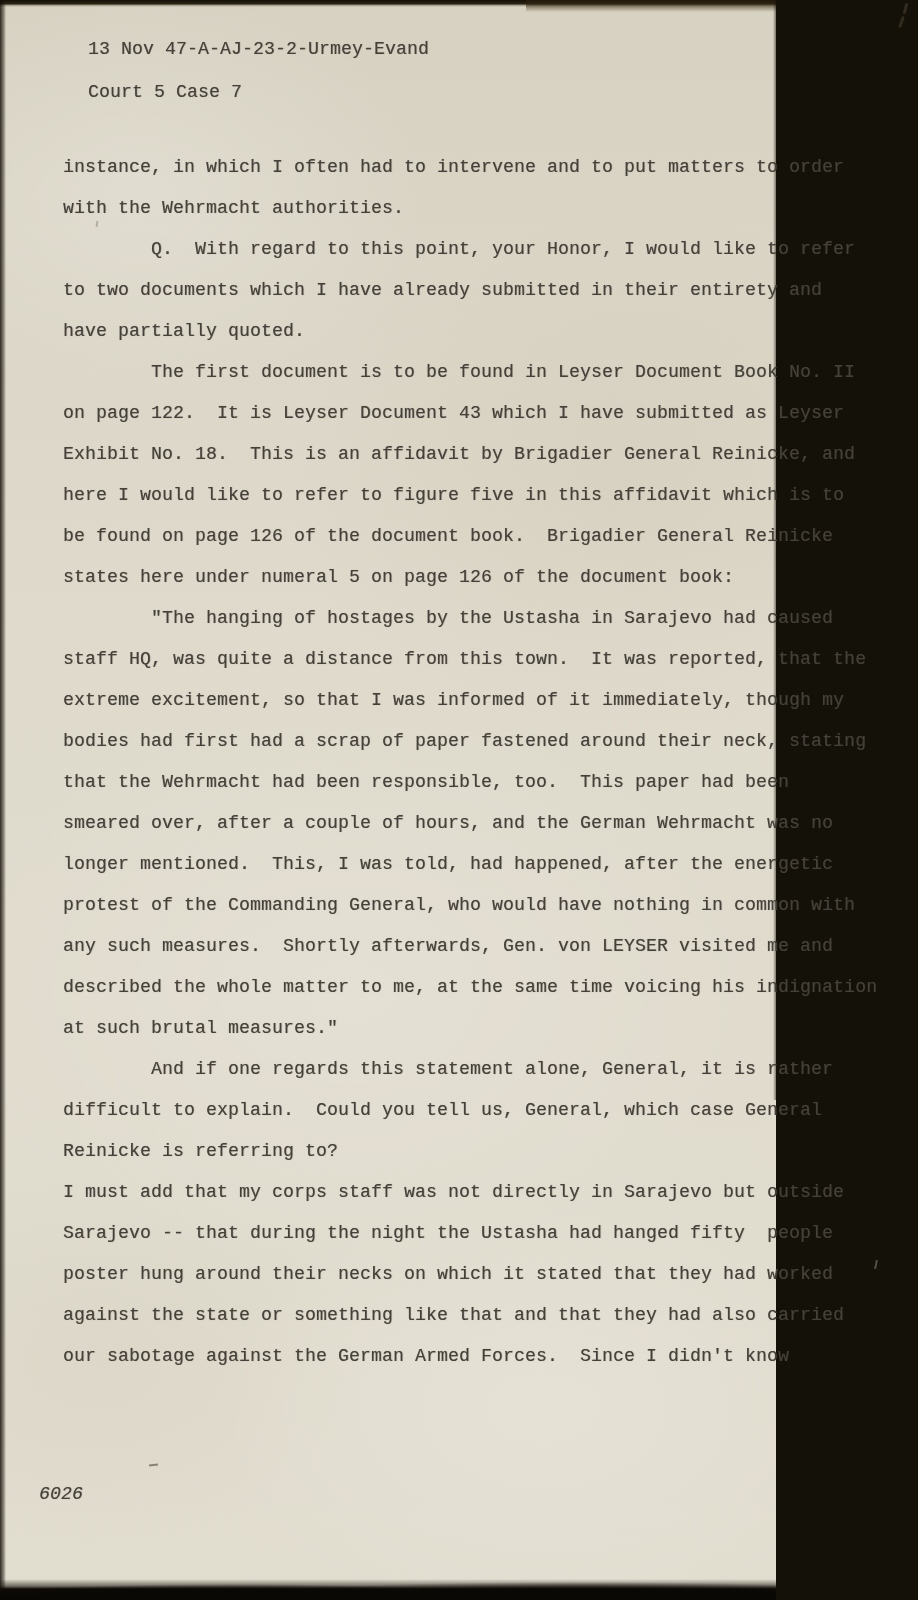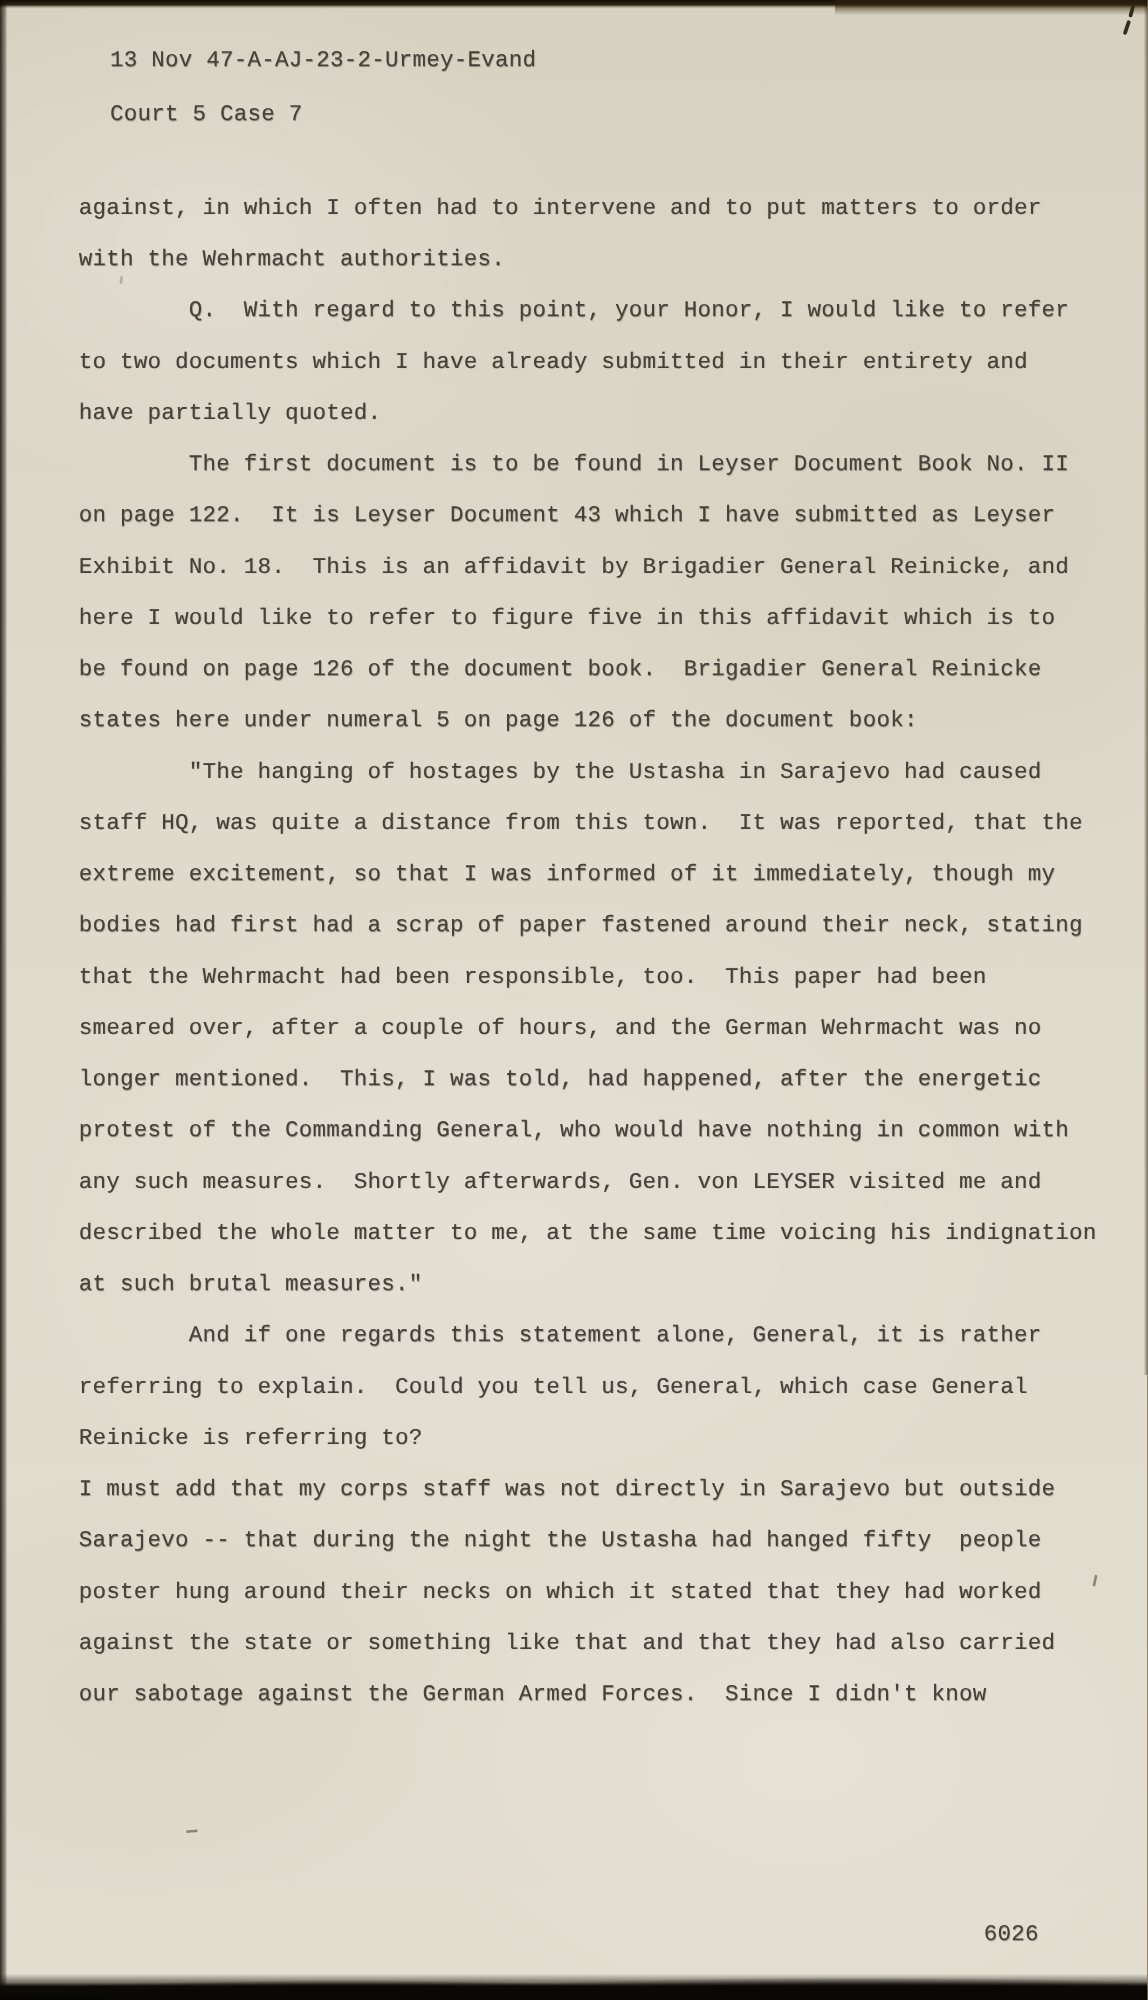--- a/index.html
+++ b/index.html
@@ -4,22 +4,22 @@
 <style>
   html, body {
     margin: 0; padding: 0;
     width: 918px; height: 1600px;
     background: #141109;
     overflow: hidden;
     font-family: "Liberation Mono", "DejaVu Sans Mono", monospace;
   }
   .scan-frame {
     position: relative;
-    width: 918px; height: 1600px;
-    background: #fde047;
+    width: 776px; height: 1600px;
+    background: #14b8a6;
   }
   .paper {
     position: absolute; inset: 0;
     background: #ddd8c9;
   }
   
   .paper::before {
     content: "";
     position: absolute; inset: 0;
     background:
@@ -62,23 +62,24 @@
     color: #45413a;
     font-size: 18px;
     letter-spacing: 0.2px;
     text-shadow: 0.4px 0.4px 0.7px rgba(75,68,56,0.55);
   }
   .header-block { left: 88px; top: 28px; }
   .header-line { display: block; height: 43px; line-height: 43px; white-space: pre; }
   .body-block { left: 63px; top: 147px; width: 800px; }
   .doc-line { height: 41px; line-height: 41px; white-space: pre; }
   .page-number {
-    left: 63px; top: 1538px; width: 792px;
-    text-align: right;
+    left: 63px; top: 1484px; width: 792px;
+    text-align: left;
     transform: translateX(-24px);
+    font-style: italic;
   }
   
   .hand-stroke { position: absolute; background: #332c1e; border-radius: 2px; }
   .hand-stroke.s1 { left: 904px; top: 3px; width: 3px; height: 11px; transform: rotate(15deg); }
   .hand-stroke.s2 { left: 900px; top: 16px; width: 3px; height: 12px; transform: rotate(19deg); }
   
   .pencil-tick { position: absolute; background: rgba(110,102,86,0.75); }
   .tick-right-margin { left: 875px; top: 1260px; width: 2px; height: 9px; transform: rotate(12deg); }
   .tick-below-text { left: 149px; top: 1464px; width: 9px; height: 2px; transform: rotate(-6deg); }
   .tick-under-with { left: 96px; top: 221px; width: 2px; height: 6px; transform: rotate(8deg); opacity: 0.5; }
@@ -101,21 +102,21 @@
   <div class="pencil-tick tick-right-margin"></div>
   <div class="pencil-tick tick-below-text"></div>
   <div class="pencil-tick tick-under-with"></div>
 
   <div class="typed header-block">
     <span class="header-line">13 Nov 47-A-AJ-23-2-Urmey-Evand</span>
     <span class="header-line">Court 5 Case 7</span>
   </div>
 
   <div class="typed body-block">
-      <div class="doc-line">against, in which I often had to intervene and to put matters to order</div>
+      <div class="doc-line">instance, in which I often had to intervene and to put matters to order</div>
       <div class="doc-line">with the Wehrmacht authorities.</div>
       <div class="doc-line">        Q.  With regard to this point, your Honor, I would like to refer</div>
       <div class="doc-line">to two documents which I have already submitted in their entirety and</div>
       <div class="doc-line">have partially quoted.</div>
       <div class="doc-line">        The first document is to be found in Leyser Document Book No. II</div>
       <div class="doc-line">on page 122.  It is Leyser Document 43 which I have submitted as Leyser</div>
       <div class="doc-line">Exhibit No. 18.  This is an affidavit by Brigadier General Reinicke, and</div>
       <div class="doc-line">here I would like to refer to figure five in this affidavit which is to</div>
       <div class="doc-line">be found on page 126 of the document book.  Brigadier General Reinicke</div>
       <div class="doc-line">states here under numeral 5 on page 126 of the document book:</div>
@@ -124,21 +125,21 @@
       <div class="doc-line">extreme excitement, so that I was informed of it immediately, though my</div>
       <div class="doc-line">bodies had first had a scrap of paper fastened around their neck, stating</div>
       <div class="doc-line">that the Wehrmacht had been responsible, too.  This paper had been</div>
       <div class="doc-line">smeared over, after a couple of hours, and the German Wehrmacht was no</div>
       <div class="doc-line">longer mentioned.  This, I was told, had happened, after the energetic</div>
       <div class="doc-line">protest of the Commanding General, who would have nothing in common with</div>
       <div class="doc-line">any such measures.  Shortly afterwards, Gen. von LEYSER visited me and</div>
       <div class="doc-line">described the whole matter to me, at the same time voicing his indignation</div>
       <div class="doc-line">at such brutal measures."</div>
       <div class="doc-line">        And if one regards this statement alone, General, it is rather</div>
-      <div class="doc-line">referring to explain.  Could you tell us, General, which case General</div>
+      <div class="doc-line">difficult to explain.  Could you tell us, General, which case General</div>
       <div class="doc-line">Reinicke is referring to?</div>
       <div class="doc-line">I must add that my corps staff was not directly in Sarajevo but outside</div>
       <div class="doc-line">Sarajevo -- that during the night the Ustasha had hanged fifty  people</div>
       <div class="doc-line">poster hung around their necks on which it stated that they had worked</div>
       <div class="doc-line">against the state or something like that and that they had also carried</div>
       <div class="doc-line">our sabotage against the German Armed Forces.  Since I didn't know</div>
     </div>
 
   <div class="typed page-number">6026</div>
 

